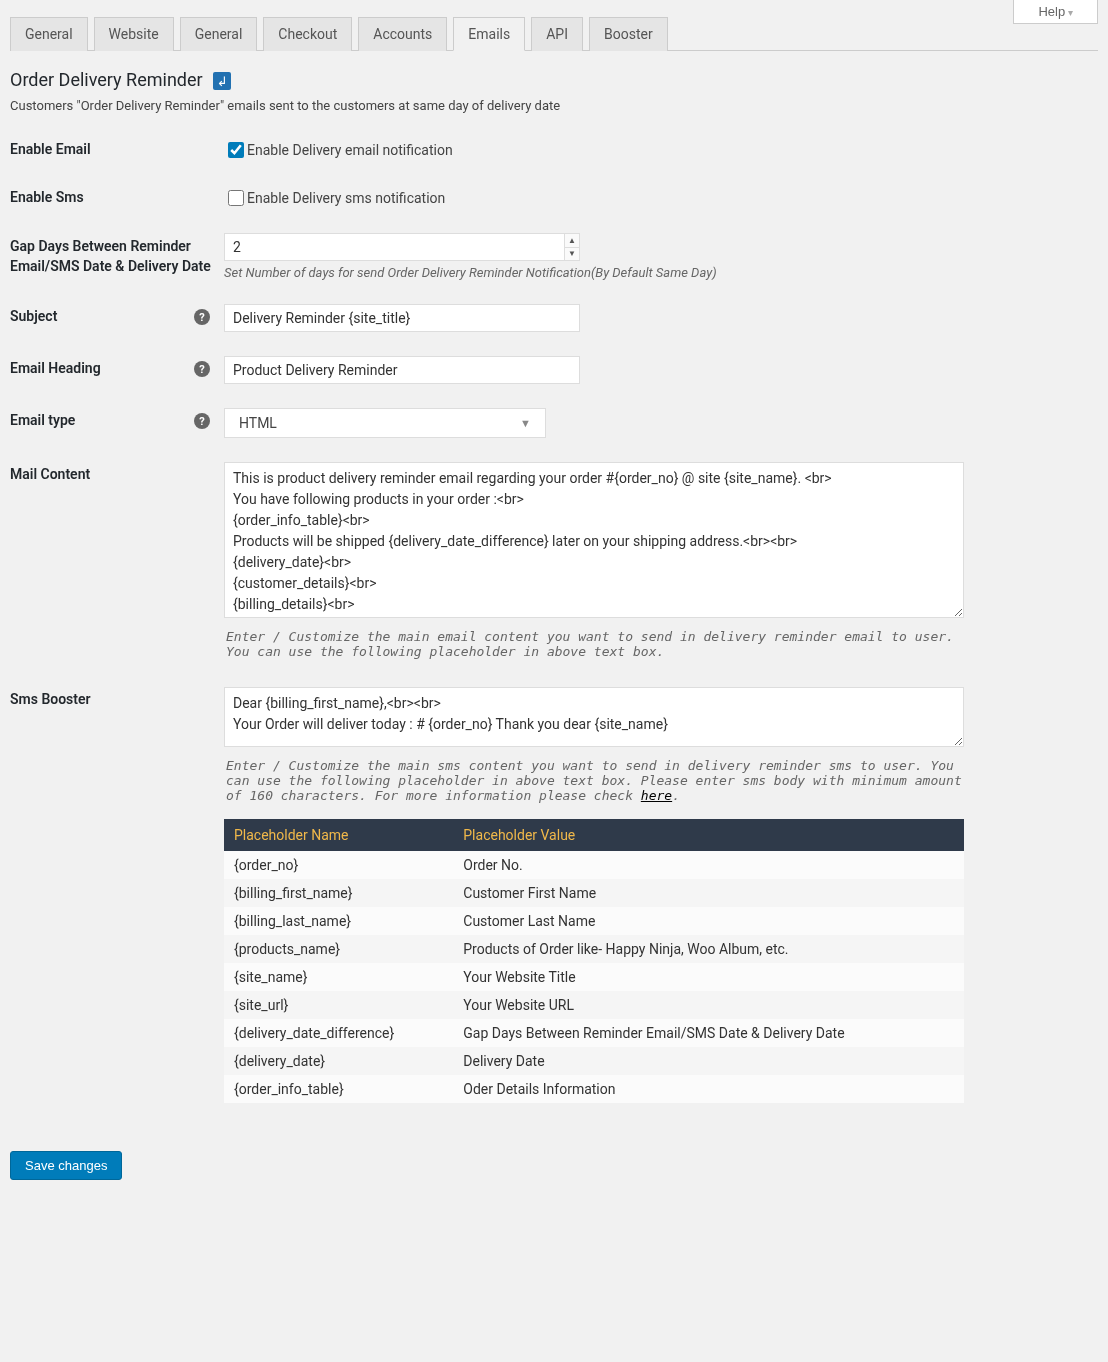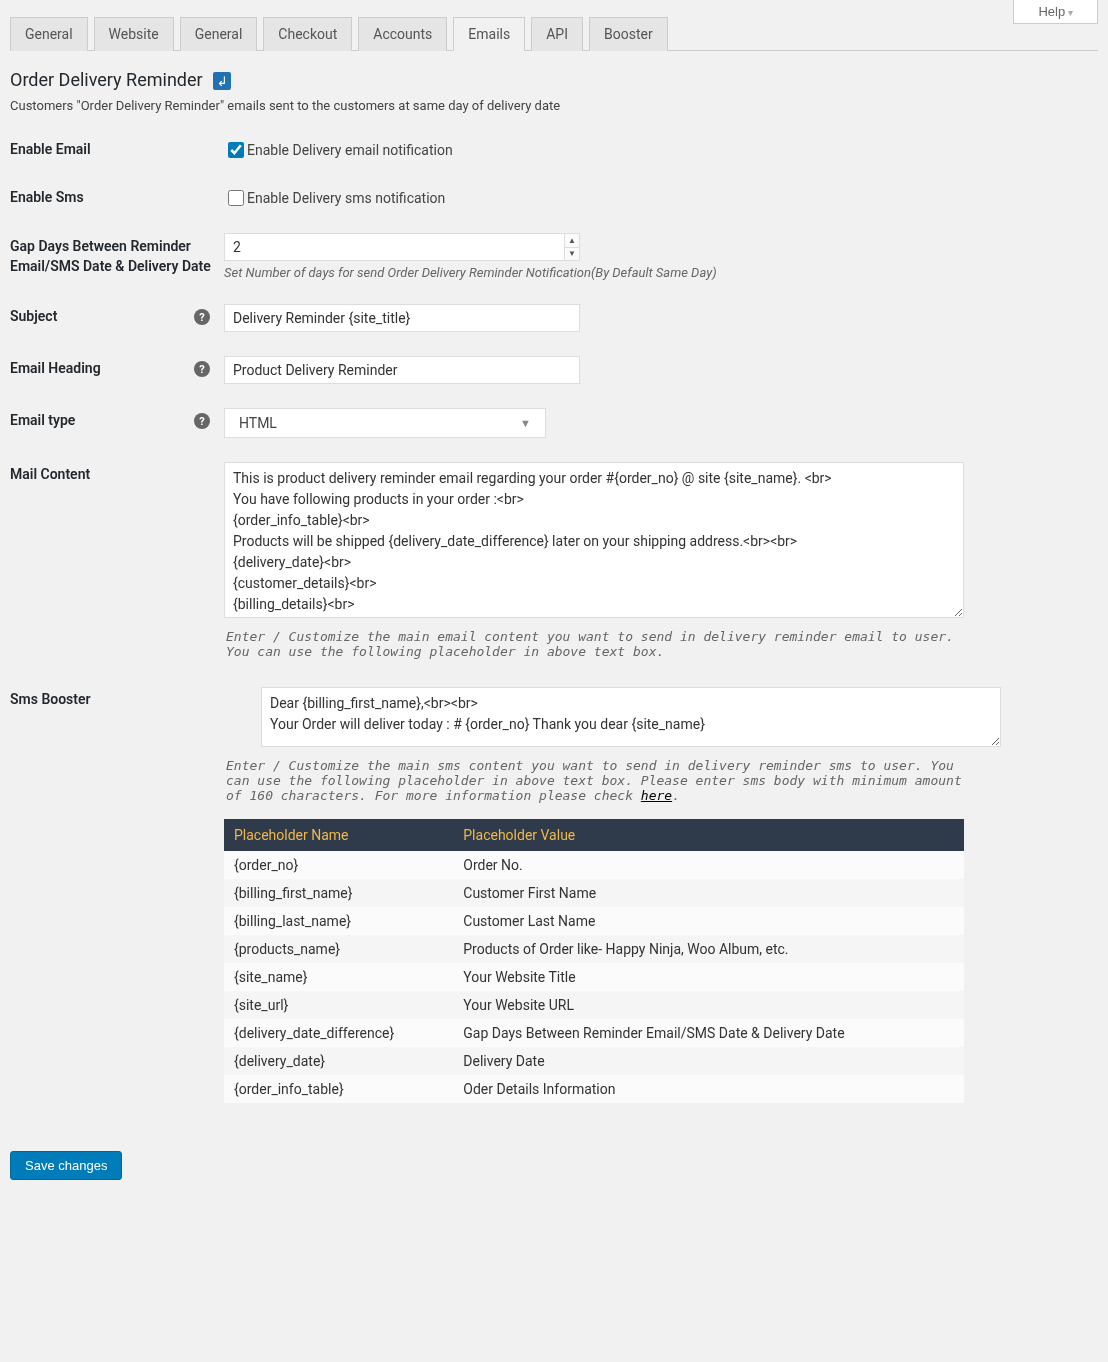--- a/index.html
+++ b/index.html
@@ -154,21 +154,21 @@
     color: #444;
   }
   .select-wrap .caret { color:#888; font-size:11px; }
 
   textarea {
     width: 100%;
     resize: vertical;
     line-height: 1.5;
   }
   textarea.mail { height: 156px; }
-  textarea.sms  { height: 60px; margin-left: 37px; }
+  textarea.sms  { height: 60px; }
 
   .hint {
     font-size: 13px;
     color: #666;
     margin-top: 4px;
     font-style: italic;
   }
   .hint.mono {
     font-family: Consolas, Monaco, monospace;
     font-style: italic;

